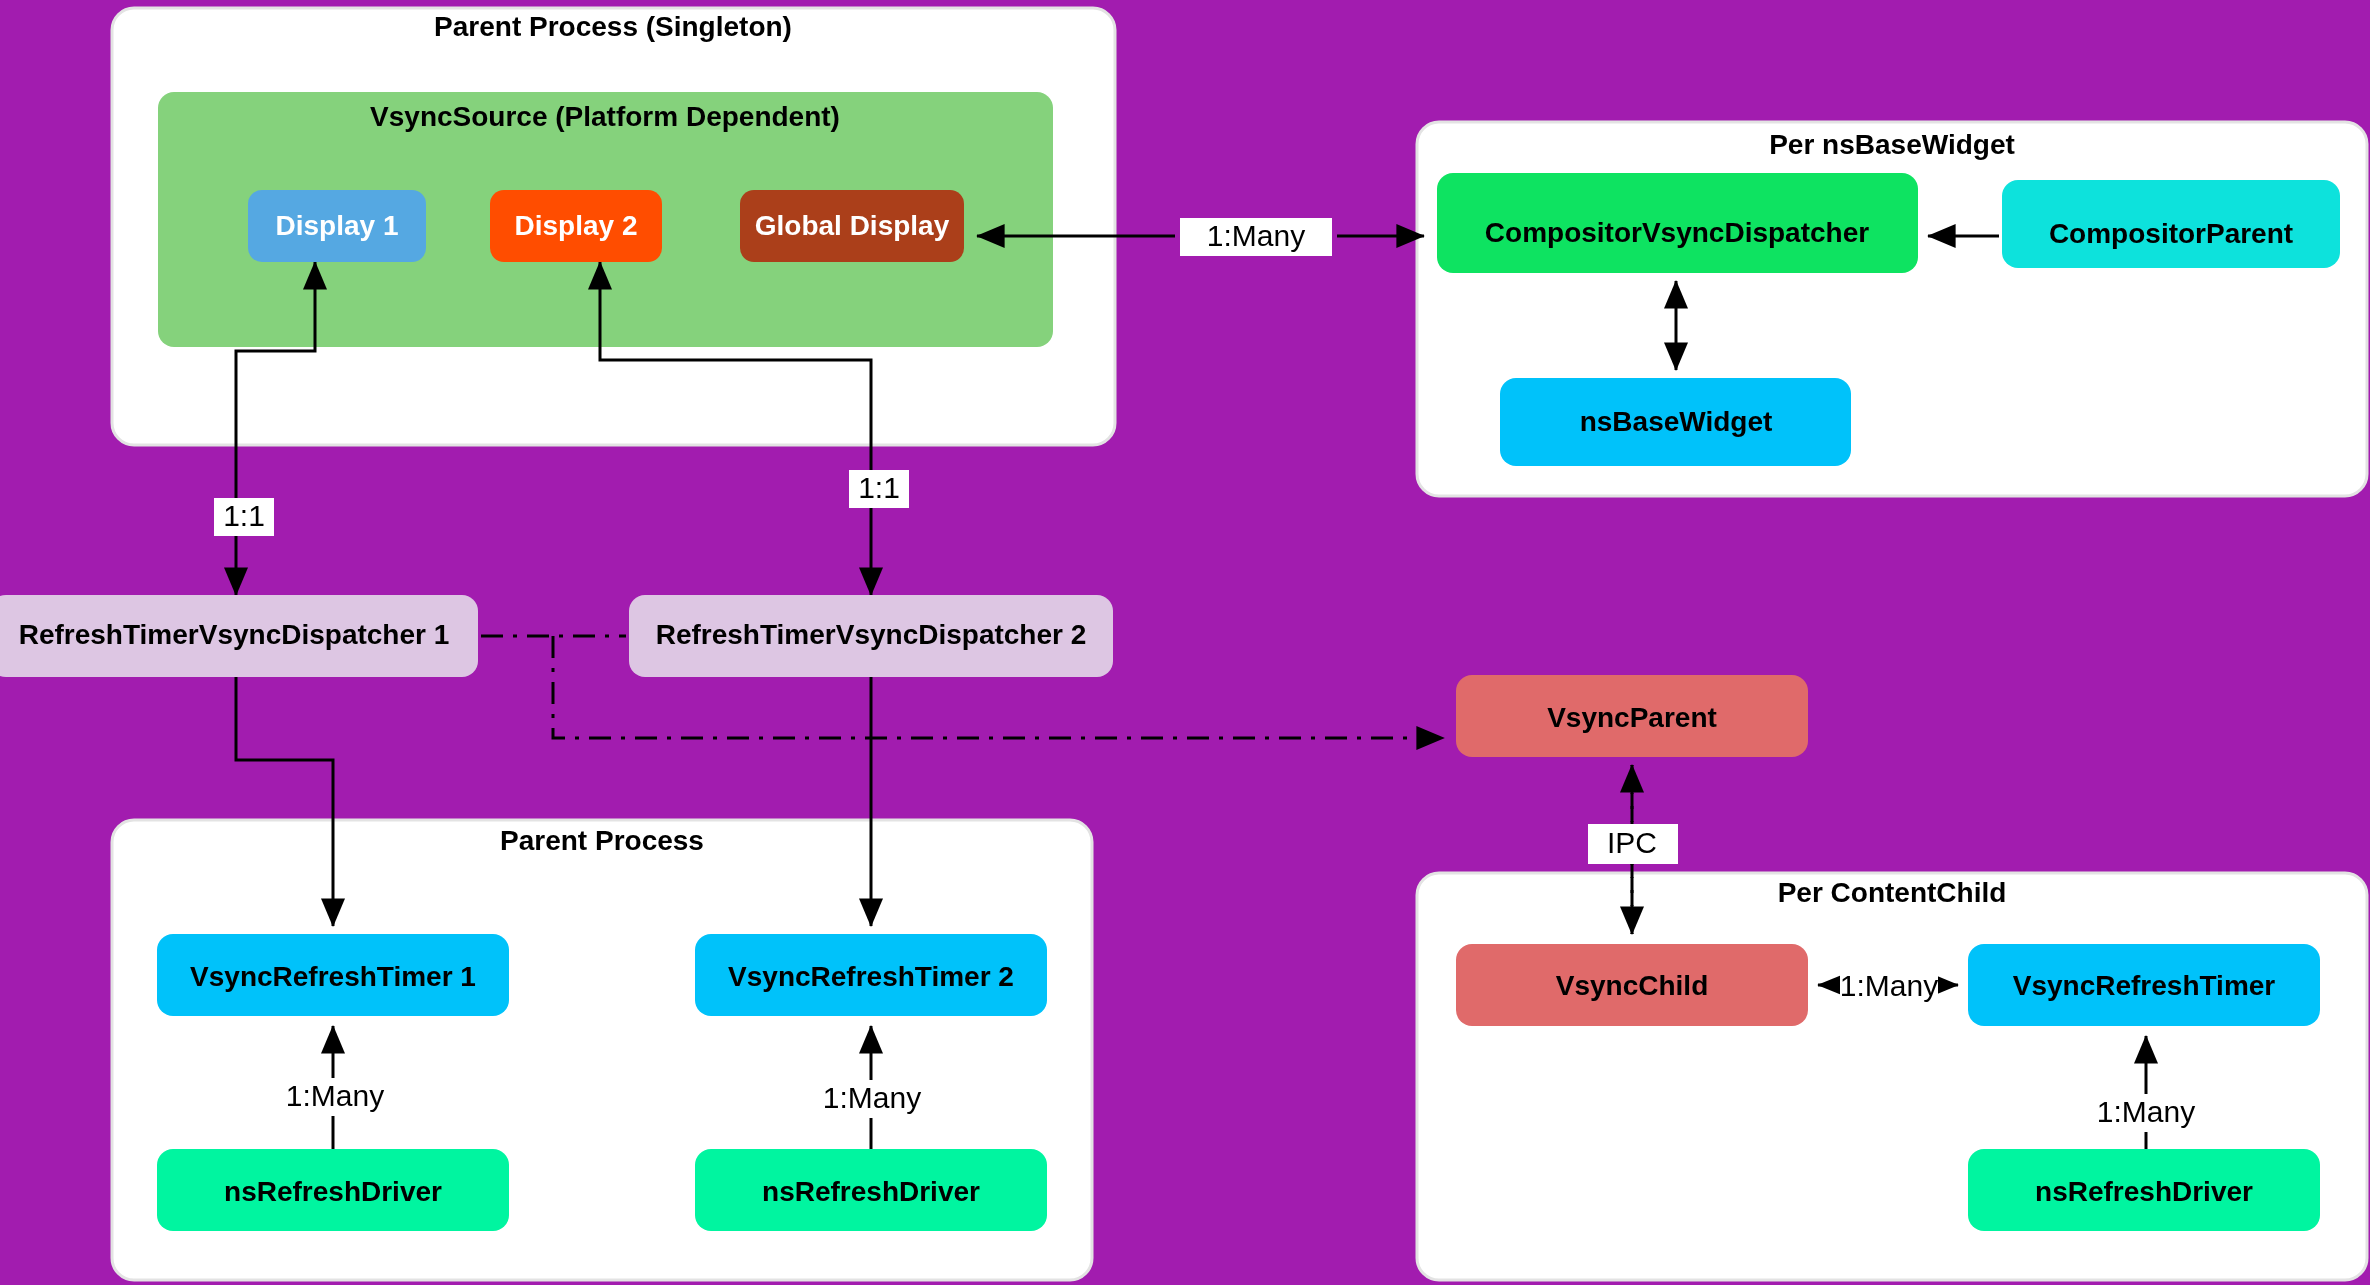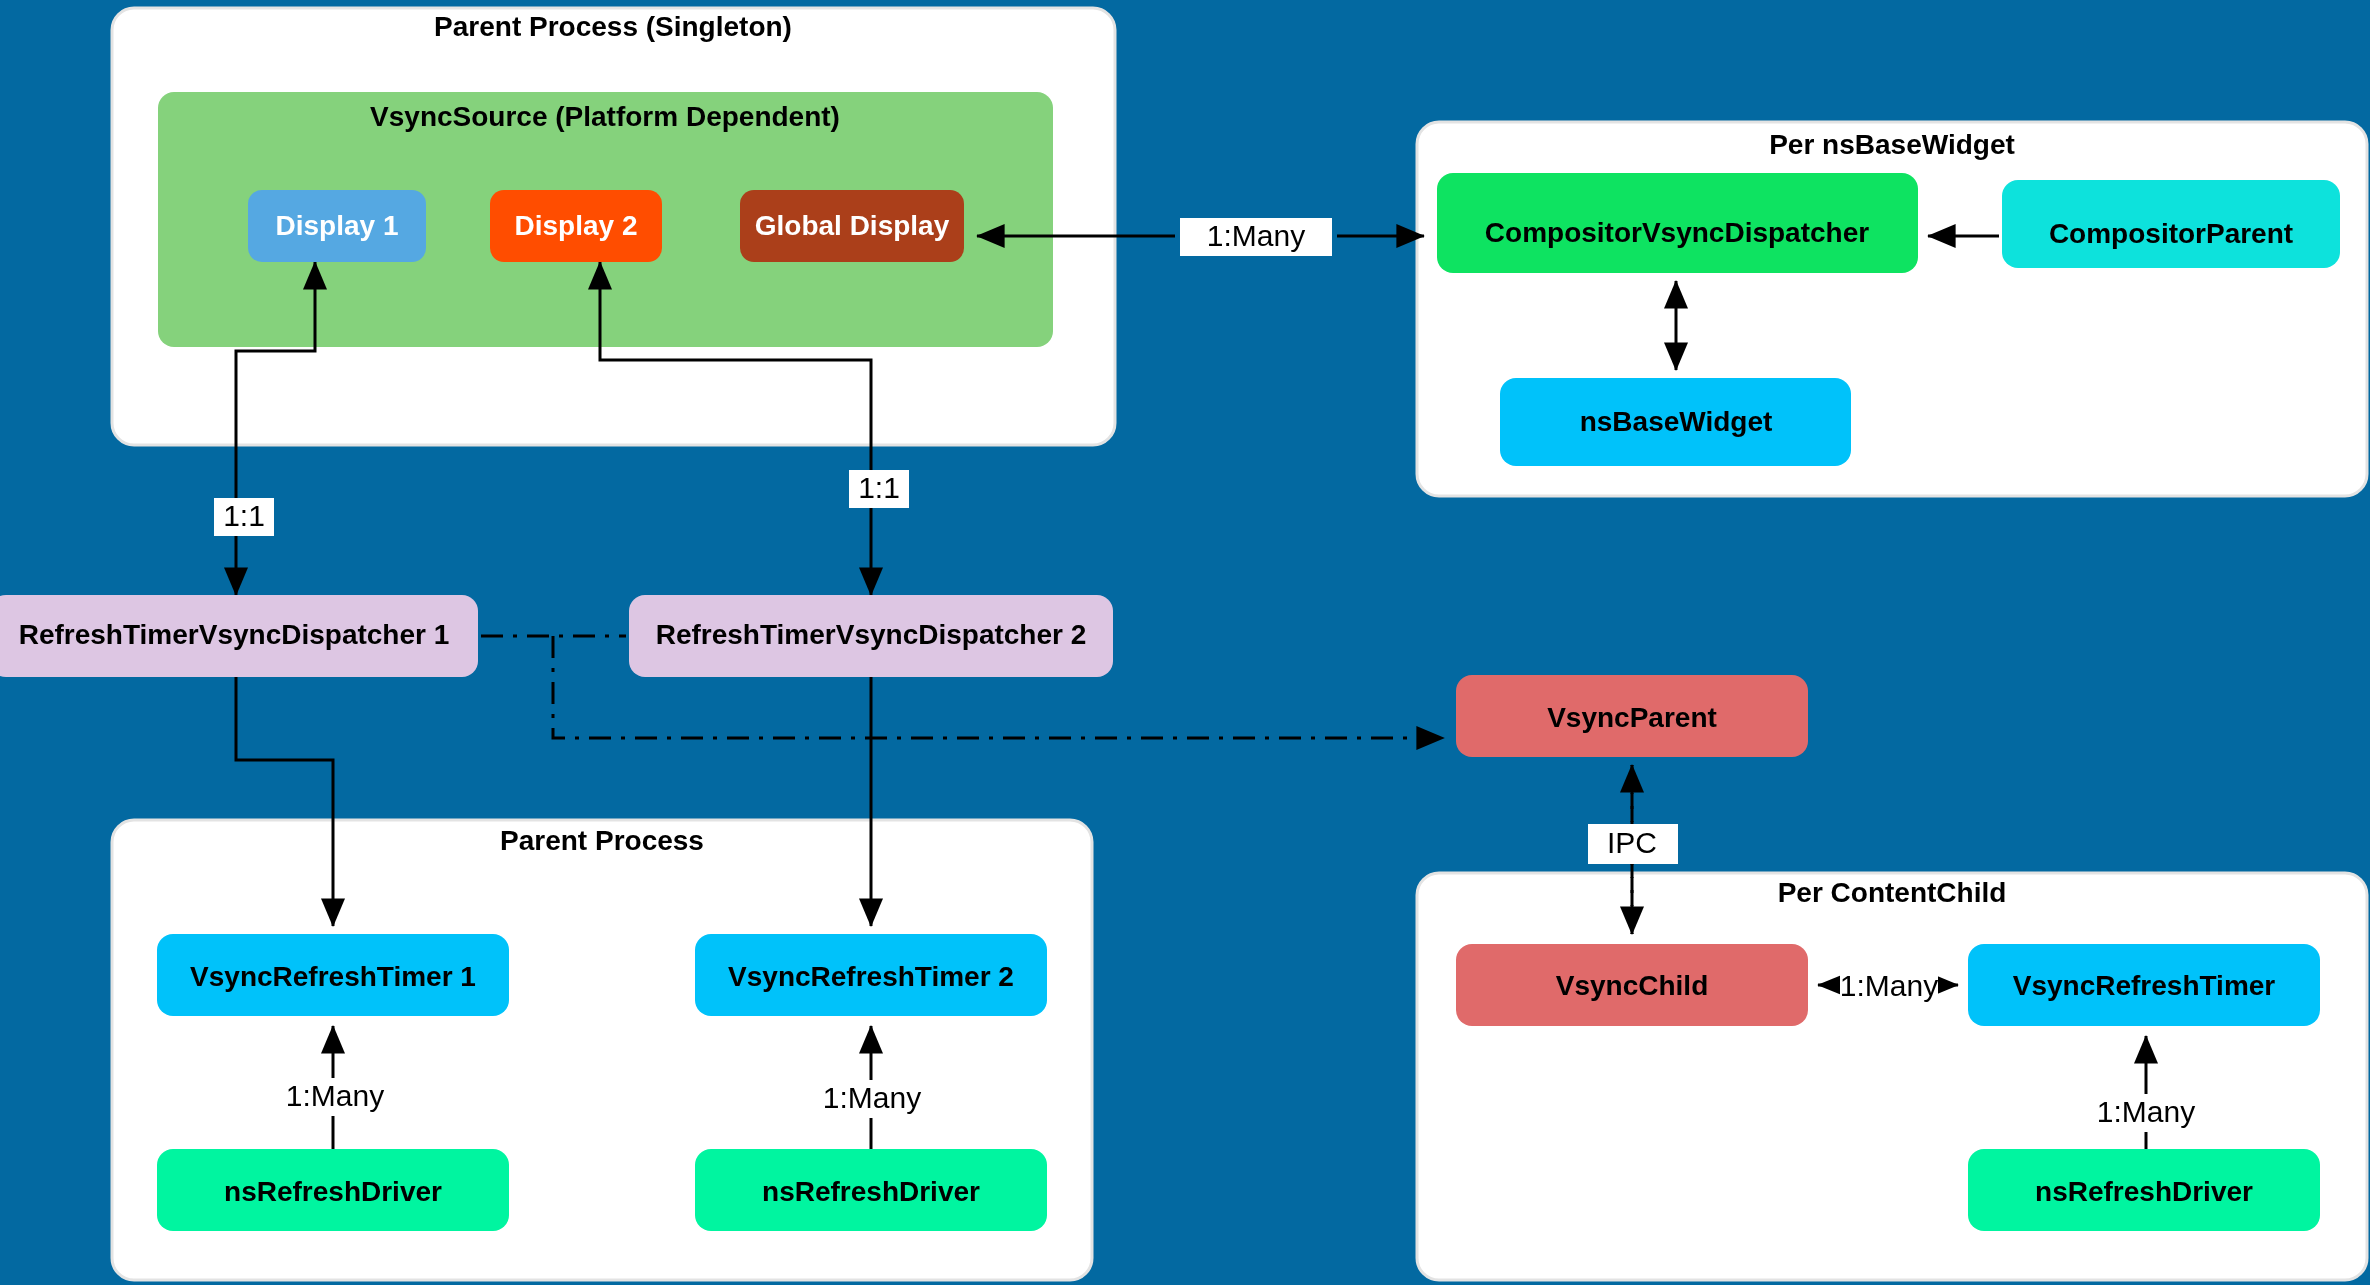--- a/index.html
+++ b/index.html
@@ -7,21 +7,21 @@
     padding: 0;
     background: #ffffff;
   }
   body {
     font-family: "Liberation Sans", sans-serif;
   }
   #diagram-root {
     position: relative;
     width: 2370px;
     height: 1285px;
-    background: #0369a1;
+    background: #a21caf;
     overflow: hidden;
   }
   svg.canvas {
     position: absolute;
     top: 0;
     left: 0;
     width: 2370px;
     height: 1285px;
     display: block;
   }

